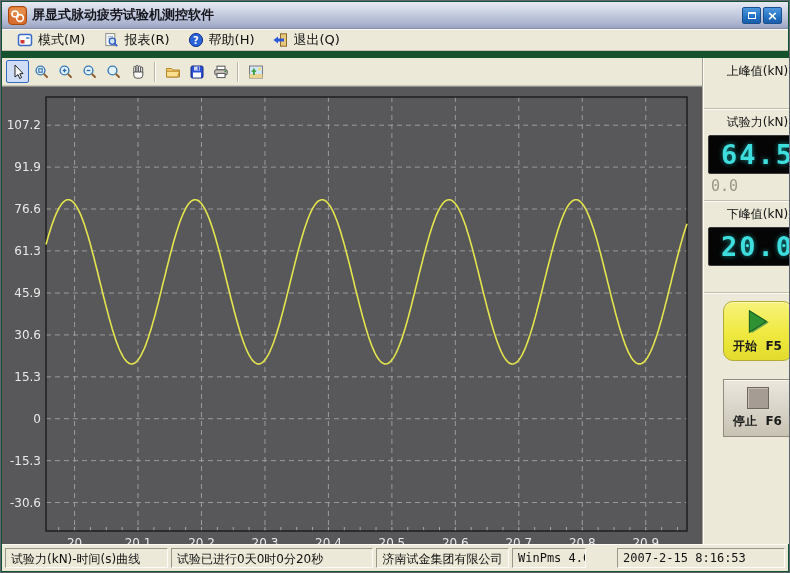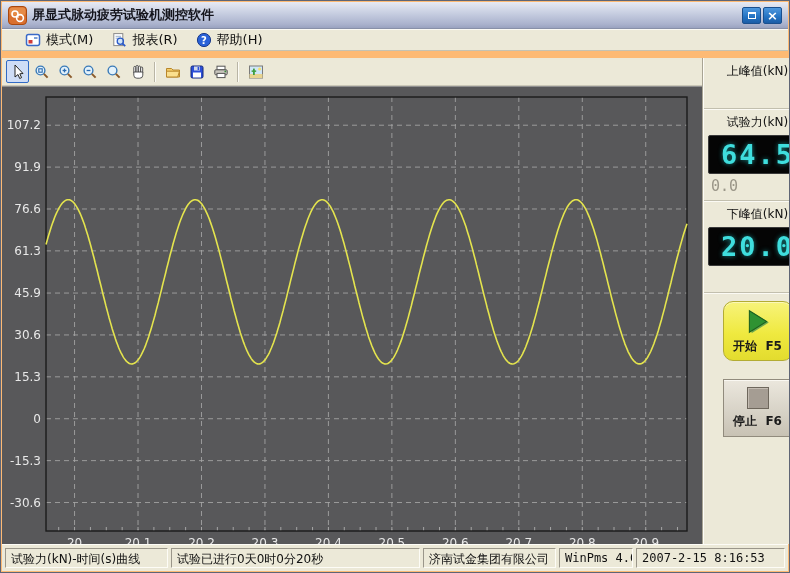--- a/index.html
+++ b/index.html
@@ -1,20 +1,20 @@
 <!DOCTYPE html>
 <html><head>
 <meta charset="utf-8">
 <style>
   * { margin:0; padding:0; box-sizing:border-box; }
   html,body { background:#9a9a9a; }
   body { font-family:"DejaVu Sans", sans-serif; }
   .window{
     position:relative; width:790px; height:573px;
-    background:#fdba74; border:1px solid #5f6575; overflow:hidden;
+    background:#14532d; border:1px solid #5f6575; overflow:hidden;
   }
   
   .titlebar{
     position:absolute; left:1px; top:1px; right:1px; height:27px;
     background:linear-gradient(180deg,#e7eaf4 0%,#c6cde0 45%,#aab2cd 85%,#9aa3c0 100%);
     border-bottom:1px solid #8890a8;
     display:flex; align-items:center; padding:0 4px;
   }
   .app-icon{ width:19px; height:19px; margin:0 5px 0 2px; flex:none; }
   .title-text{ font-size:13px; font-weight:bold; color:#14141c; flex:1 1 auto;
@@ -25,21 +25,21 @@
     border:1px solid #1a4f8e; border-radius:2px;
     display:flex; align-items:center; justify-content:center; cursor:default;
   }
   .restore-glyph{ display:block; width:8px; height:7px; border:1px solid #fff; border-top:2px solid #fff; }
   .close-glyph{ color:#fff; font-size:13px; font-weight:bold; line-height:1; }
   
   .menubar{
     position:absolute; left:1px; top:28px; right:1px; height:22px;
     background:#ece9d8; border-bottom:1px solid #c5c2b2;
     box-shadow:inset 0 1px 0 #fbfaf4;
-    display:flex; align-items:center; padding-left:14px;
+    display:flex; align-items:center; padding-left:6px;
   }
   .menu-item{ display:flex; align-items:center; gap:5px; padding:3px 9px; font-size:13px; color:#111; cursor:default; }
   .menu-item svg{ flex:none; }
   
   .content{ position:absolute; left:1px; top:57px; right:1px; bottom:28px; display:flex; }
   .left-col{ width:701px; flex:none; display:flex; flex-direction:column; border-right:1px solid #a8a494; }
   
   .toolbar{
     height:28px; flex:none; background:#ece9d8; border-bottom:1px solid #cac7b7;
     display:flex; align-items:center; padding-left:4px; gap:1px;
@@ -88,22 +88,22 @@
     box-shadow:inset 1px 1px 0 #c4bcb2; }
   
   .statusbar{
     position:absolute; left:1px; right:1px; bottom:1px; height:27px; background:#ece9d8;
     border-top:1px solid #fdfcf6; display:flex; align-items:center; gap:3px; padding:2px 3px;
   }
   .seg{
     height:20px; font-size:12px; color:#111; padding:2px 5px 0 5px; white-space:nowrap; overflow:hidden;
     border:1px solid; border-color:#9a968a #fdfcf6 #fdfcf6 #9a968a;
   }
-  .seg.s0{ width:163px; } .seg.s1{ width:249px; } .seg.s2{ width:133px; }
-  .seg.s3{ width:74px; font-family:"DejaVu Sans Mono",monospace;} .seg.s4{ flex:1; font-family:"DejaVu Sans Mono",monospace;}
+  .seg.s0{ width:163px; } .seg.s1{ width:202px; } .seg.s2{ width:133px;text-align:center; }
+  .seg.s3{ width:74px; font-family:"DejaVu Sans Mono",monospace;} .seg.s4{ flex:1; font-family:"DejaVu Sans Mono",monospace;margin-left:28px;}
 </style>
 </head>
 <body>
 
 <div class="window">
 
   <div class="titlebar">
     <svg class="app-icon" viewBox="0 0 19 19">
       <rect x="0.5" y="0.5" width="18" height="18" rx="3.5" fill="#d96f2e" stroke="#a8480f"></rect>
       <rect x="1.5" y="1.5" width="16" height="8" rx="3" fill="#e8924e" opacity="0.8"></rect>
@@ -140,20 +140,28 @@
         <line x1="11.6" y1="11.6" x2="14.2" y2="14.2" stroke="#2a5ac8" stroke-width="1.8"></line>
       </svg>
       <span>报表(R)</span>
     </div>
     <div class="menu-item">
       <svg width="16" height="16" viewBox="0 0 16 16">
         <circle cx="8" cy="8" r="6.6" fill="#2a62d8" stroke="#1a3a8a"></circle>
         <text x="8" y="11.5" text-anchor="middle" font-size="10" font-weight="bold" fill="#fff" font-family="DejaVu Sans, sans-serif">?</text>
       </svg>
       <span>帮助(H)</span>
+    </div>
+    <div class="menu-item">
+      <svg width="16" height="16" viewBox="0 0 16 16">
+        <rect x="8.5" y="1.8" width="6" height="12.4" fill="#e8c87a" stroke="#8a6a2a"></rect>
+        <rect x="10.2" y="7" width="1.3" height="2" fill="#8a6a2a"></rect>
+        <polygon points="1.5,8 6,4.5 6,6.6 12,6.6 12,9.4 6,9.4 6,11.5" fill="#2a5ad8"></polygon>
+      </svg>
+      <span>退出(Q)</span>
     </div>
   </div>
 
   <div class="content">
     <div class="left-col">
 
       <div class="toolbar">
         <div class="tbtn selected">
           <svg width="16" height="16" viewBox="0 0 16 16">
             <polygon points="5,1 5,13 8,10.5 9.7,14.5 11.6,13.6 9.8,9.8 13,9.5" fill="#fff" stroke="#222" stroke-width="1"></polygon>

